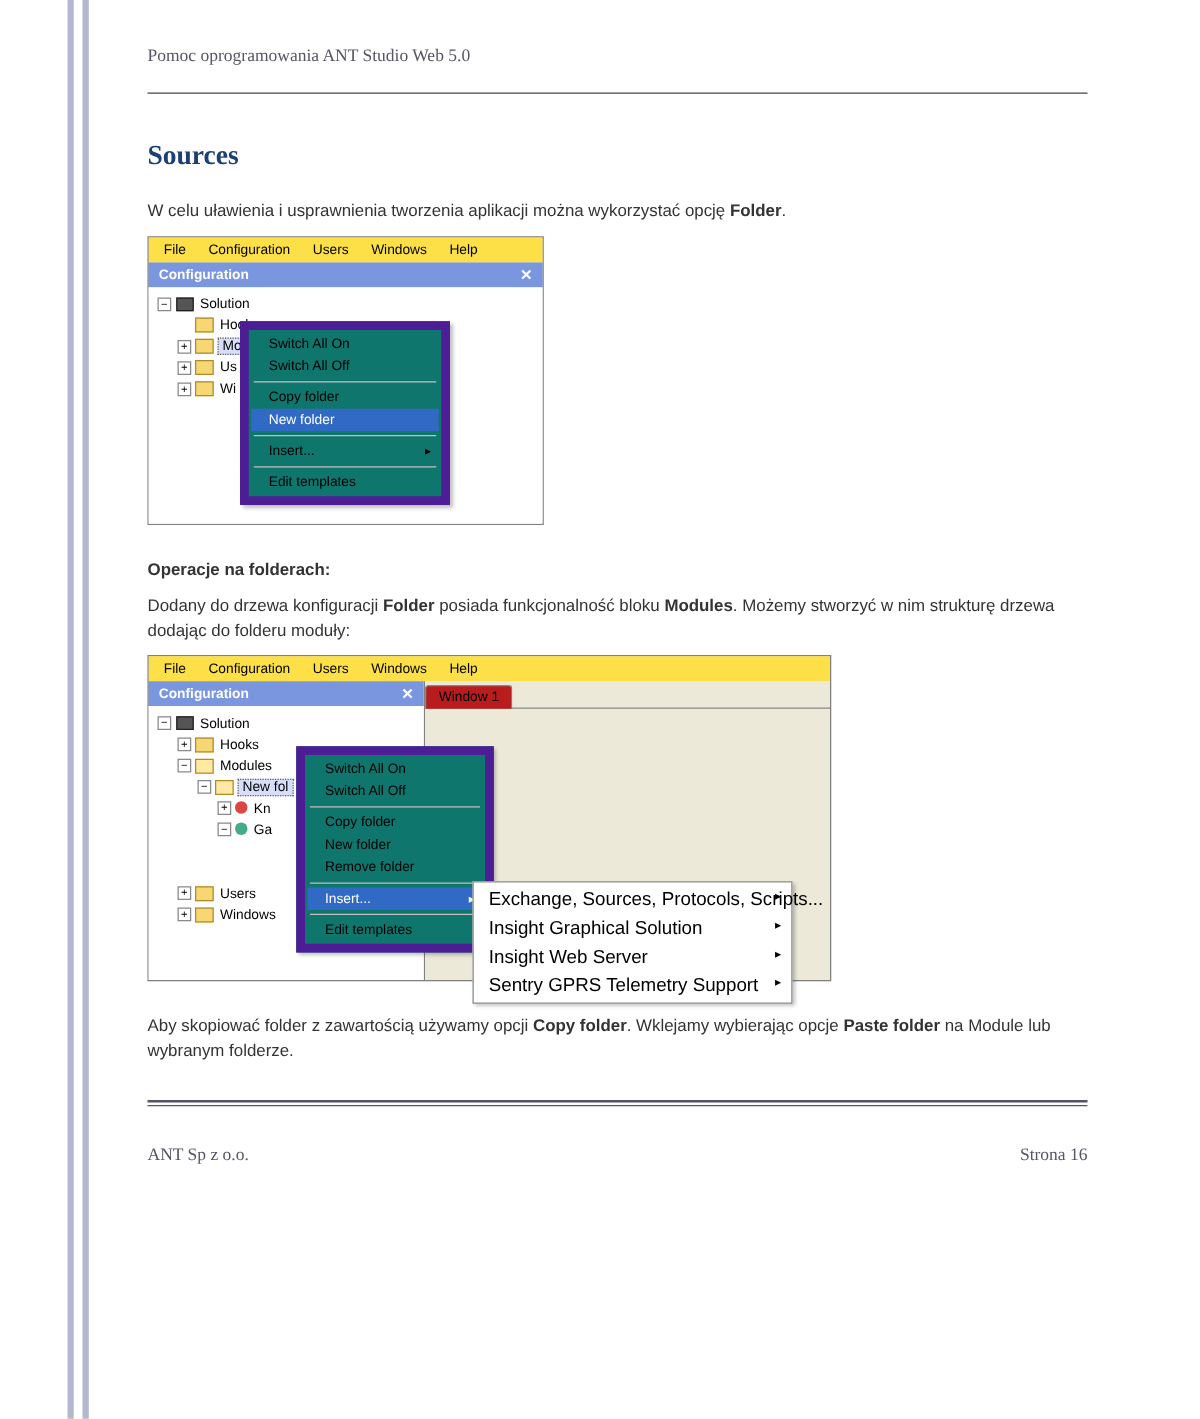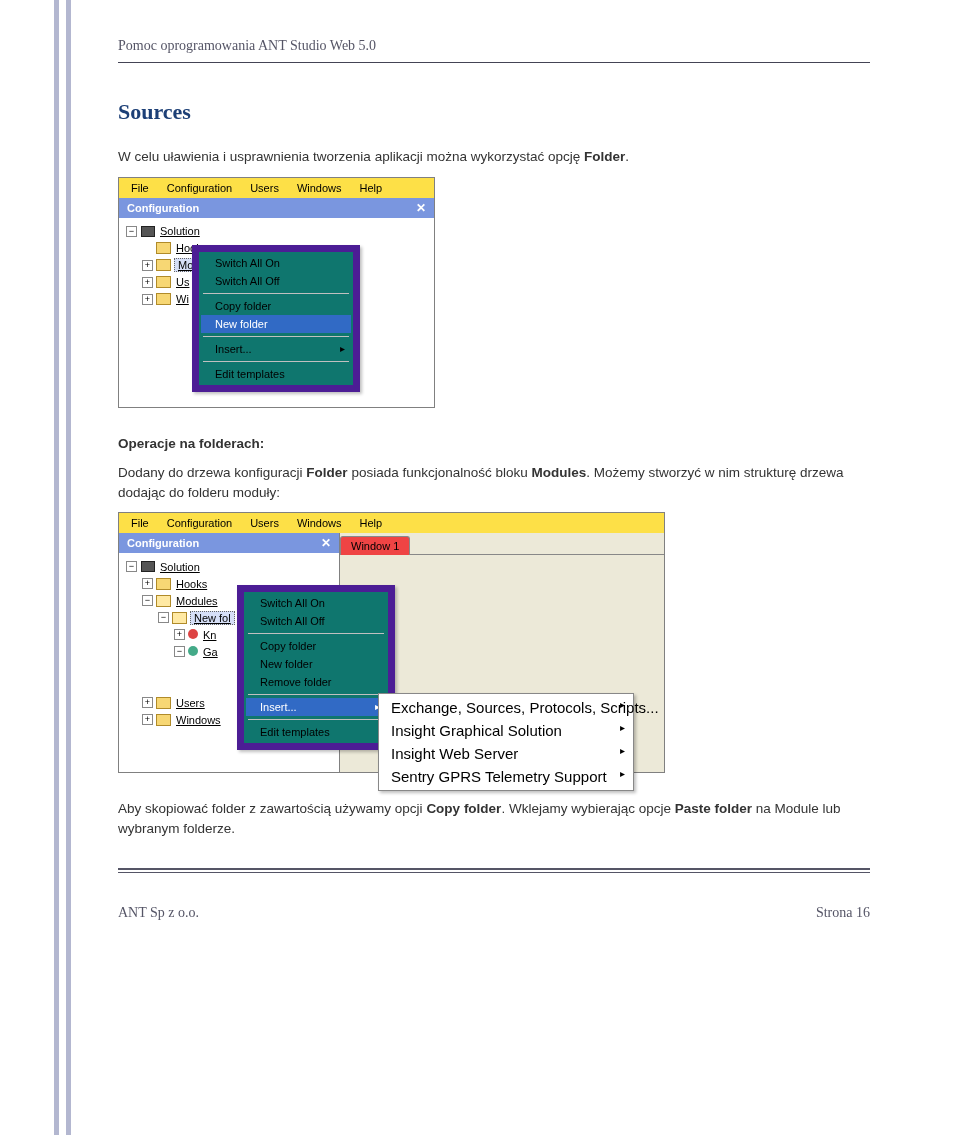--- a/index.html
+++ b/index.html
@@ -36,21 +36,21 @@
     left: 12px; top: 0; bottom: 0;
     width: 5px;
     background: #b3b7d0;
   }
   .header-line {
     display: flex;
     justify-content: space-between;
     font-family: Georgia, serif;
     font-size: 14px;
     color: #556;
-    padding-bottom: 8px;
+    padding-bottom: 20px;
     border-bottom: 1px solid #445;
     margin-bottom: 36px;
   }
   h2.section-title {
     font-family: Georgia, serif;
     color: #1c3f76;
     font-weight: bold;
     font-size: 22px;
     margin: 18px 0 22px 0;
   }
@@ -145,21 +145,20 @@
   }
   .ico-folder-open::before {
     content: '';
     width: 13px; height: 10px;
     background: #ffe9a3;
     border: 1px solid #b08b2a;
     display: block;
   }
   .tree-label {
     padding: 0 2px;
-    text-decoration: underline;
   }
   .tree-label.selected {
     background: #d6dff7;
     border: 1px dotted #666;
     padding: 0 3px;
   }
   .ctx-menu {
     position: absolute;
     background: #0f766e;
     border: 7px solid #4c1d95;
@@ -196,21 +195,21 @@
   .ss2 .cols { display: flex; }
   .ss2 .leftcol { width: 220px; }
   .ss2 .rightcol { flex: 1; background: #ece9d8; border-left: 1px solid #808080; }
   .tab-strip {
     display: flex;
     background: #ece9d8;
     padding-top: 2px;
   }
   .tab {
     padding: 3px 10px;
-    background: #ef4444;
+    background: #b91c1c;
     border: 1px solid #888;
     border-bottom: none;
     font-size: 11px;
     border-radius: 3px 3px 0 0;
     position: relative;
     top: 1px;
   }
   .tab-body {
     background: #ece9d8;
     border-top: 1px solid #888;

